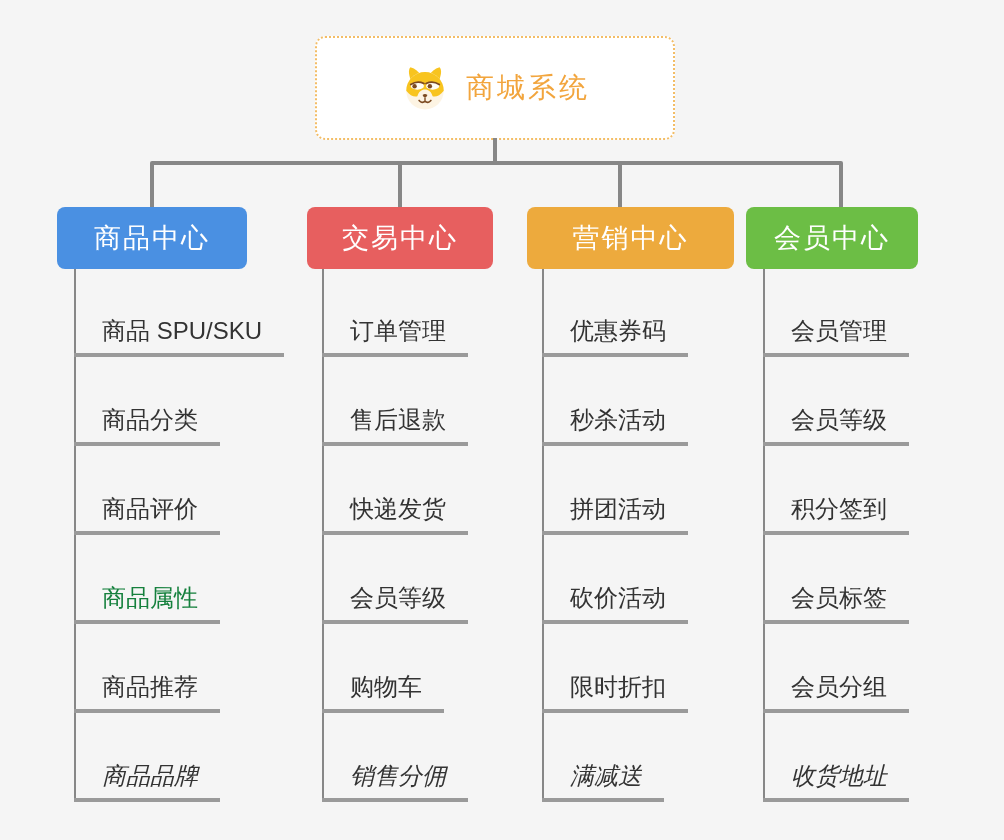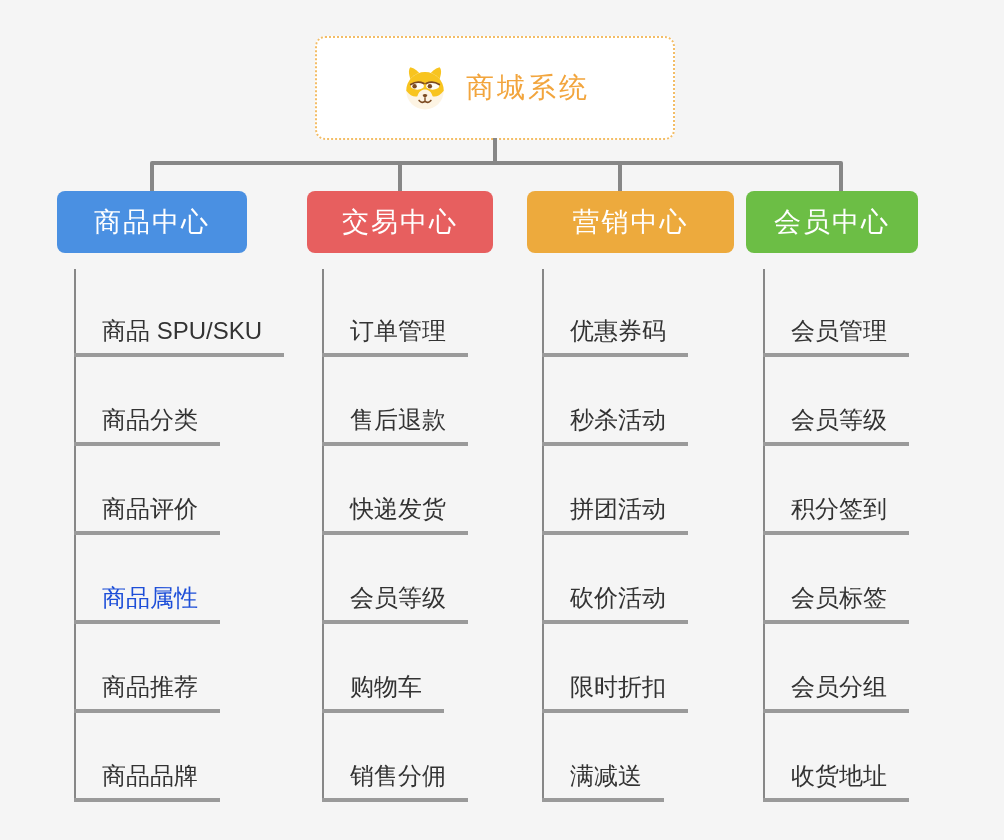--- a/index.html
+++ b/index.html
@@ -41,21 +41,21 @@
   .conn-bus { left: 150px; top: 161px; width: 693px; height: 4px; border-radius: 3px; }
   .conn-drop { top: 163px; width: 4px; height: 44px; }
   .conn-drop-0 { left: 150px; }
   .conn-drop-1 { left: 398px; }
   .conn-drop-2 { left: 618px; }
   .conn-drop-3 { left: 839px; }
 
   
   .branch-node {
     position: absolute;
-    top: 191px; height: 62px;
+    top: 207px; height: 62px;
     border-radius: 8px;
     color: #ffffff;
     font-size: 27px;
     letter-spacing: 2px;
     display: flex;
     align-items: center;
     justify-content: center;
     white-space: nowrap;
     cursor: default;
     text-align: center;
@@ -84,21 +84,21 @@
   }
   .c0 { left: 74px; }
   .c1 { left: 322px; }
   .c2 { left: 542px; }
   .c3 { left: 763px; }
   .r0 { top: 315px; }
   .r1 { top: 404px; }
   .r2 { top: 493px; }
   .r3 { top: 582px; }
   .r4 { top: 671px; }
-  .r5 { top: 760px; }
+  .r5 { top: 760px; font-style: italic; }
 </style>
 </head>
 <body>
 
 <div class="canvas" style="background-color: rgb(245, 245, 245);">
 
   <div class="root-node" style="background-color: rgb(255, 255, 255); border-color: rgb(243, 189, 102);">
     <svg class="root-icon" viewBox="0 0 72 64" aria-hidden="true">
       <path d="M16 22 C11 9 13 4 15 2 C22 4 27 8 30 14 Z" fill="#f8c41f"></path>
       <path d="M56 22 C61 9 59 4 57 2 C50 4 45 8 42 14 Z" fill="#f8c41f"></path>
@@ -130,21 +130,21 @@
   <div class="branch-node b3" style="background-color: rgb(108, 190, 69);">会员中心</div>
 
   <div class="trunk t0" style="background-color: rgb(135, 135, 135);"></div>
   <div class="trunk t1" style="background-color: rgb(135, 135, 135);"></div>
   <div class="trunk t2" style="background-color: rgb(135, 135, 135);"></div>
   <div class="trunk t3" style="background-color: rgb(135, 135, 135);"></div>
 
   <div class="leaf c0 r0" style="color: rgb(51, 51, 51); border-color: rgb(154, 154, 154);">商品 SPU/SKU</div>
   <div class="leaf c0 r1" style="color: rgb(51, 51, 51); border-color: rgb(154, 154, 154);">商品分类</div>
   <div class="leaf c0 r2" style="color: rgb(51, 51, 51); border-color: rgb(154, 154, 154);">商品评价</div>
-  <div class="leaf c0 r3" style="color: #1d4ed8; border-color: rgb(154, 154, 154);">商品属性</div>
+  <div class="leaf c0 r3" style="color: #15803d; border-color: rgb(154, 154, 154);">商品属性</div>
   <div class="leaf c0 r4" style="color: rgb(51, 51, 51); border-color: rgb(154, 154, 154);">商品推荐</div>
   <div class="leaf c0 r5" style="color: rgb(51, 51, 51); border-color: rgb(154, 154, 154);">商品品牌</div>
 
   <div class="leaf c1 r0" style="color: rgb(51, 51, 51); border-color: rgb(154, 154, 154);">订单管理</div>
   <div class="leaf c1 r1" style="color: rgb(51, 51, 51); border-color: rgb(154, 154, 154);">售后退款</div>
   <div class="leaf c1 r2" style="color: rgb(51, 51, 51); border-color: rgb(154, 154, 154);">快递发货</div>
   <div class="leaf c1 r3" style="color: rgb(51, 51, 51); border-color: rgb(154, 154, 154);">会员等级</div>
   <div class="leaf c1 r4" style="color: rgb(51, 51, 51); border-color: rgb(154, 154, 154);">购物车</div>
   <div class="leaf c1 r5" style="color: rgb(51, 51, 51); border-color: rgb(154, 154, 154);">销售分佣</div>
 

